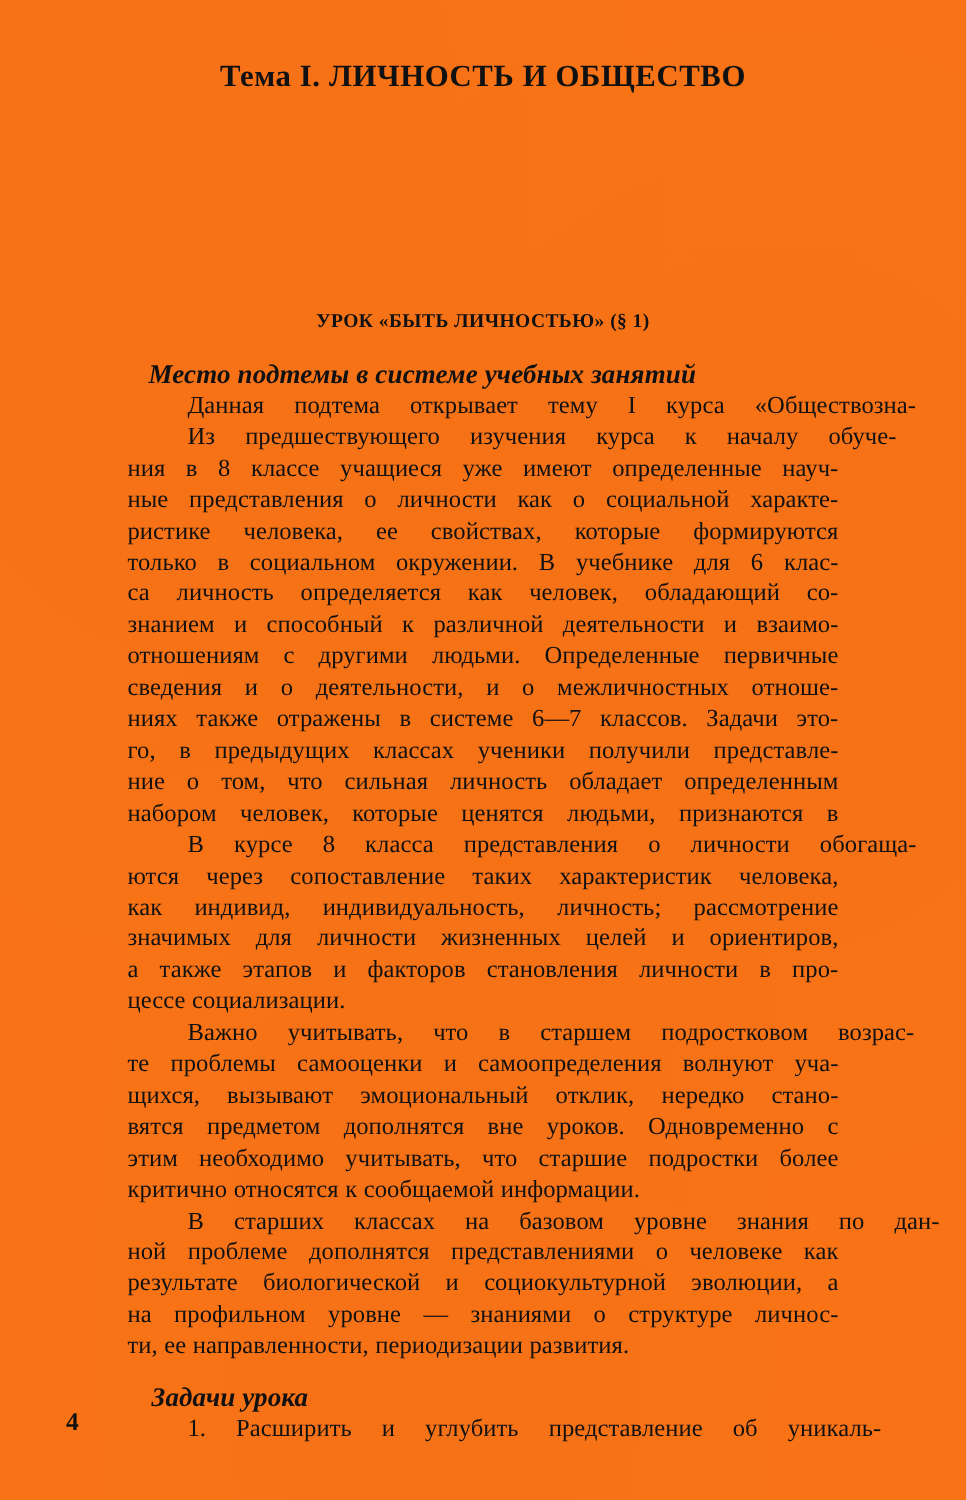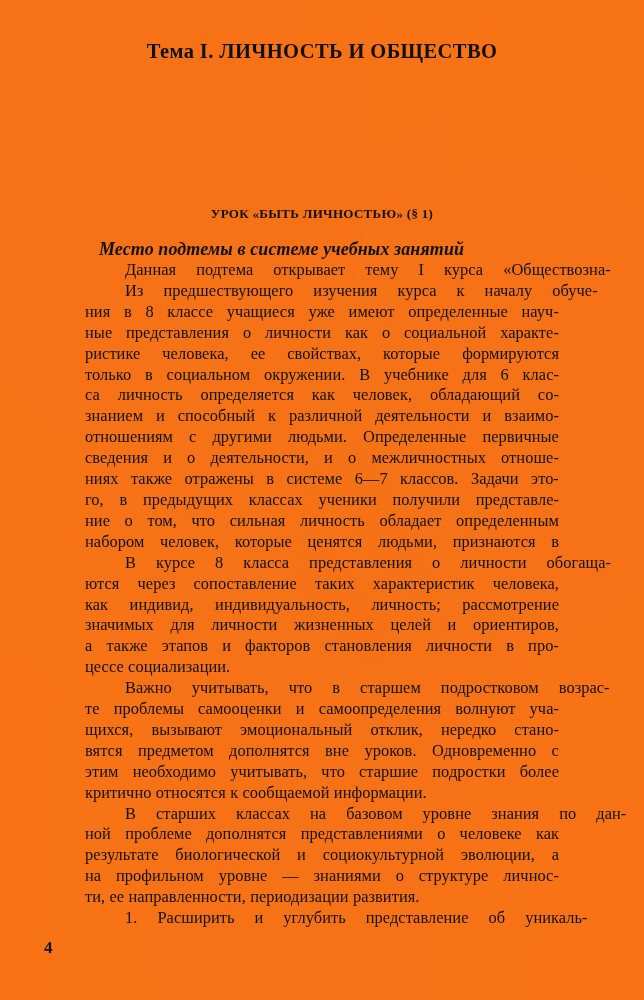--- a/index.html
+++ b/index.html
@@ -404,20 +404,21 @@
           <span>уровне</span>
           <span>—</span>
           <span>знаниями</span>
           <span>о</span>
           <span>структуре</span>
           <span>личнос-</span>
         </span>
       <span class="ln">ти, ее направленности, периодизации развития.</span>
     </p>
 
+    <h3 class="subhead tasks">Задачи урока</h3>
 
     <p class="para">
       <span class="ln ind j">
           <span>1.</span>
           <span>Расширить</span>
           <span>и</span>
           <span>углубить</span>
           <span>представление</span>
           <span>об</span>
           <span>уникаль-</span>

